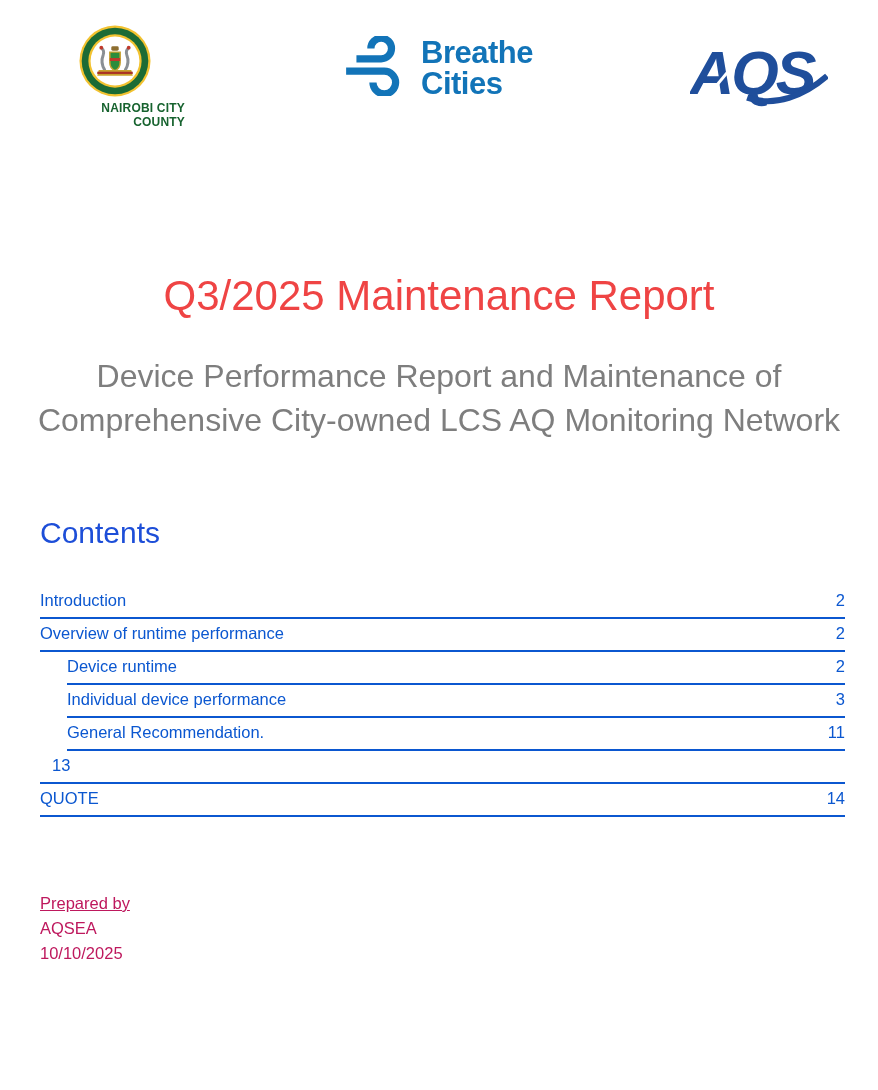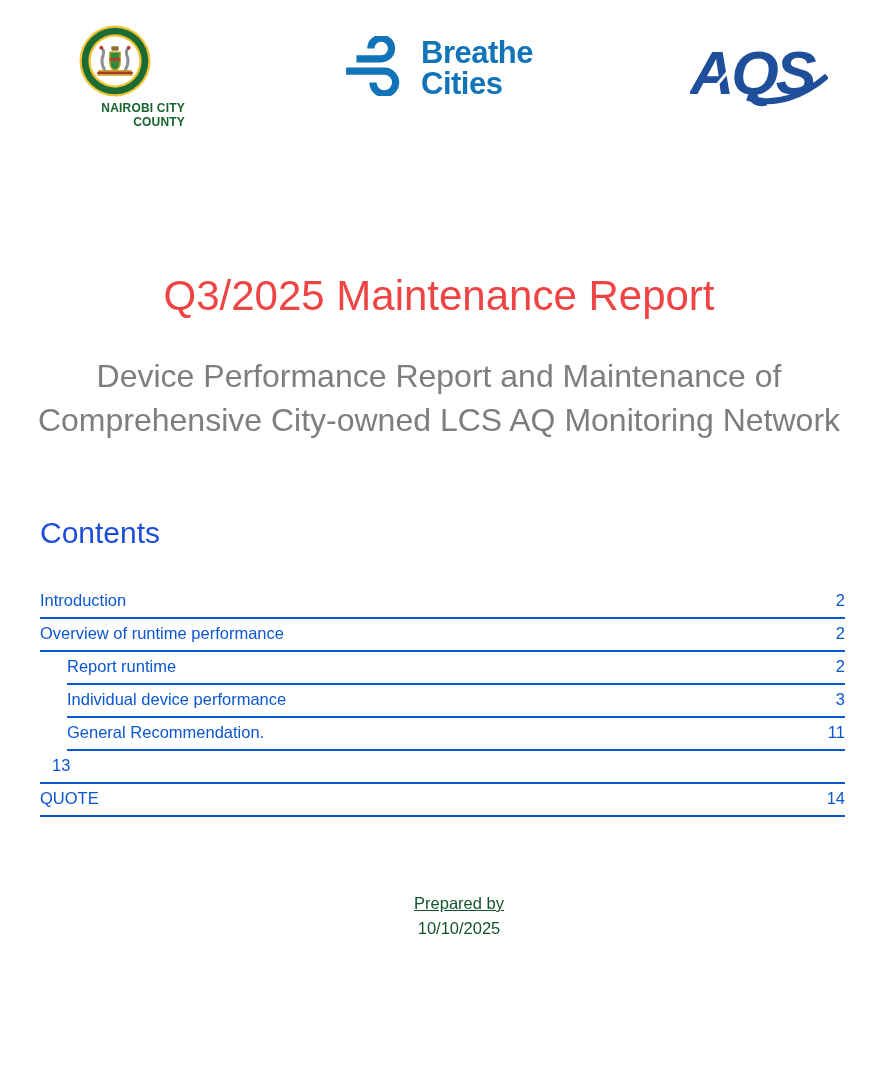--- a/index.html
+++ b/index.html
@@ -51,21 +51,21 @@
     display:flex;justify-content:space-between;align-items:flex-end;
     border-bottom:2px solid var(--link);
     color:var(--link);font-size:16.5px;line-height:20px;
     padding-bottom:7px;margin-bottom:4px;
     cursor:pointer;text-decoration:none;
   }
   .toc-row.level2{margin-left:27px;}
   .toc-label{white-space:nowrap;overflow:hidden;}
   .toc-page{margin-left:12px;}
   
-  .prepared{margin:74px 0 0 40px;font-size:16.5px;color:#14532d;line-height:1.5;text-align:center;}
+  .prepared{margin:74px 0 0 40px;font-size:16.5px;color:#be185d;line-height:1.5;}
   .prepared .u{text-decoration:underline;}
 </style>
 </head>
 <body>
 
 <div class="page">
 
   <div class="logo-row">
 
     <div class="nairobi-block">
@@ -128,21 +128,21 @@
   <div class="toc">
       <a class="toc-row">
       <span class="toc-label">Introduction</span>
       <span class="toc-page">2</span>
     </a>
       <a class="toc-row">
       <span class="toc-label">Overview of runtime performance</span>
       <span class="toc-page">2</span>
     </a>
       <a class="toc-row level2">
-      <span class="toc-label">Report runtime</span>
+      <span class="toc-label">Device runtime</span>
       <span class="toc-page">2</span>
     </a>
       <a class="toc-row level2">
       <span class="toc-label">Individual device performance</span>
       <span class="toc-page">3</span>
     </a>
       <a class="toc-row level2">
       <span class="toc-label">General Recommendation.</span>
       <span class="toc-page">11</span>
     </a>
@@ -150,16 +150,17 @@
       <span class="toc-page">13</span>
     </a>
       <a class="toc-row">
       <span class="toc-label">QUOTE</span>
       <span class="toc-page">14</span>
     </a>
     </div>
 
   <div class="prepared">
     <div class="u">Prepared by</div>
+    <div>AQSEA</div>
     <div>10/10/2025</div>
   </div>
 
 </div>
 
 </body></html>

